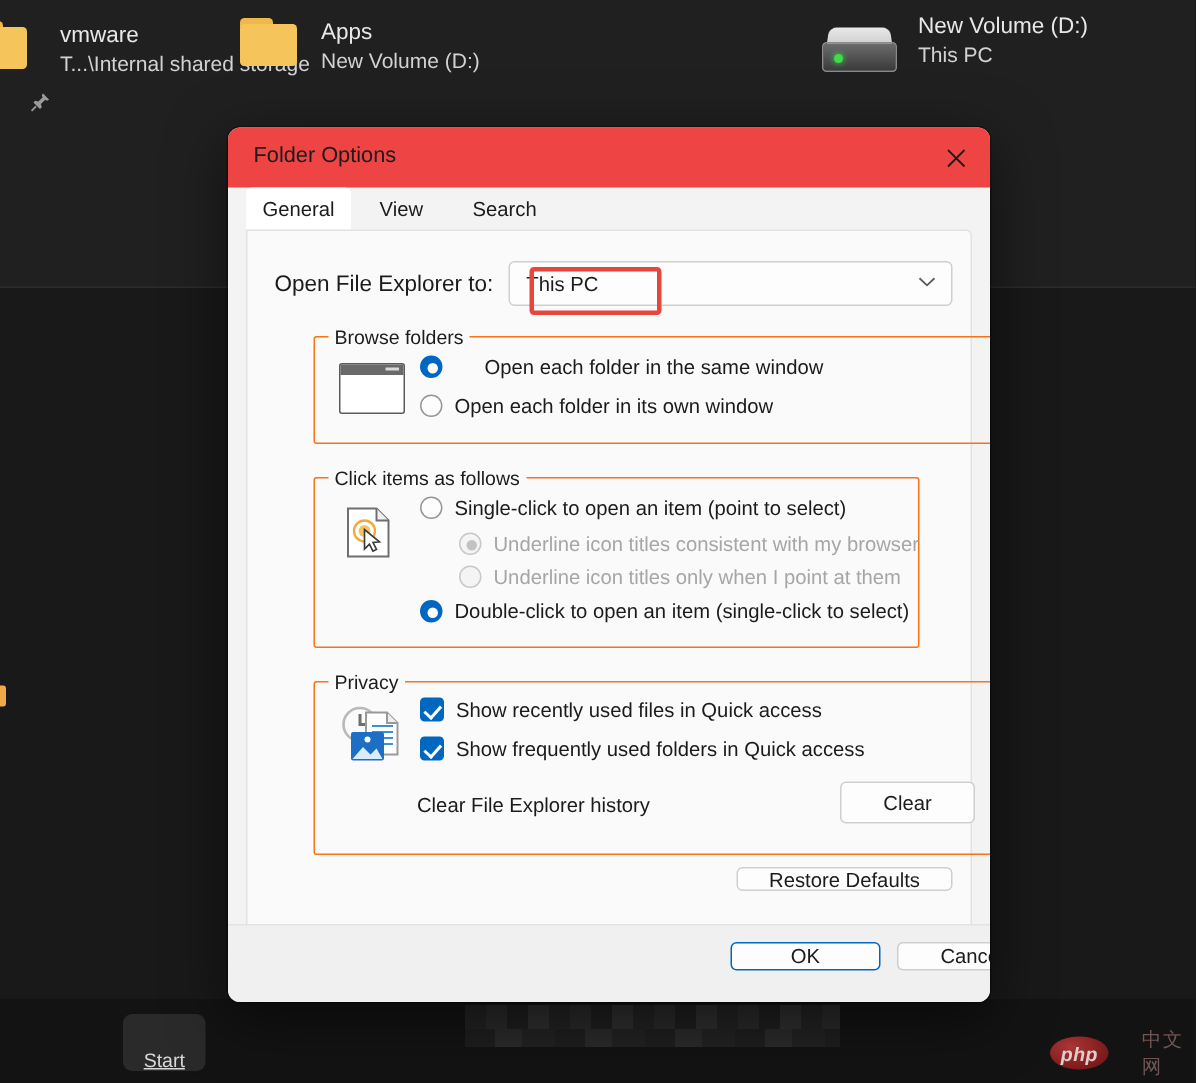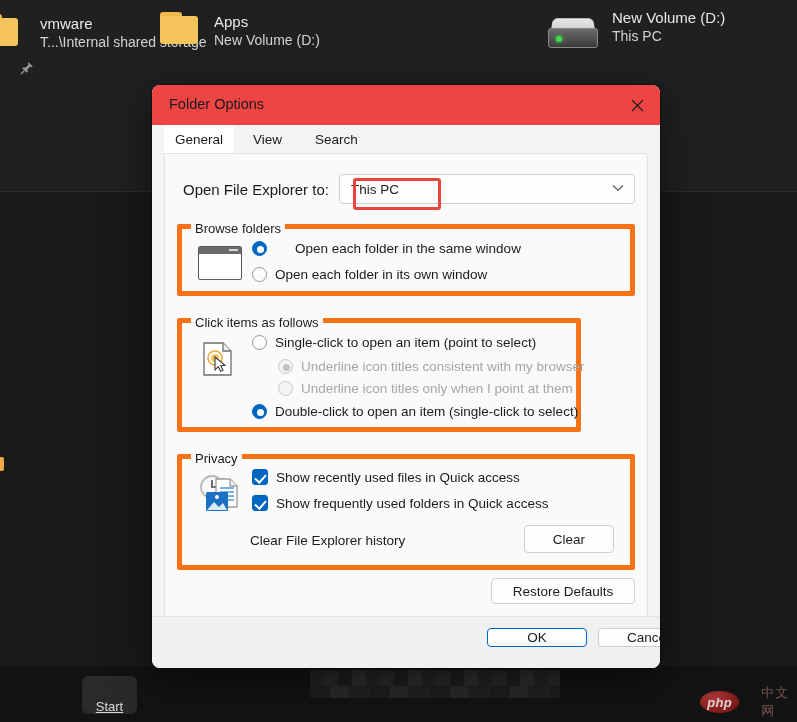--- a/index.html
+++ b/index.html
@@ -90,21 +90,21 @@
   .row-open .lbl { font-size:15px; color:#1b1b1b; margin-right:10px; }
   .combo { position:relative; width:296px; height:30px; background:#fdfdfd;
      border:1px solid #cfcfcf; border-radius:4px; display:flex; align-items:center; }
   .combo .val { font-size:13.5px; color:#1b1b1b; padding-left:11px; }
   .combo .chev { position:absolute; right:10px; top:9px; }
 
   #red-highlight { position:absolute; left:170px; top:4px; width:88px; height:32px;
      border:3px solid #e8453c; border-radius:3px; pointer-events:none; }
 
   
-  .group { position:absolute; border:5px solid #f97316; border-radius:2px; }
+  .group { position:absolute; border:1px solid #f97316; border-radius:2px;margin-left:32px; }
   .group > .legend { position:absolute; left:9px; top:-8px; background:#fafafa;
      padding:0 4px; font-size:13px; color:#1b1b1b; }
 
   .opt { display:flex; align-items:center; position:absolute; }
   .opt .txt { font-size:13.5px; color:#1b1b1b; margin-left:8px; white-space:nowrap; }
   .opt.disabled .txt { color:#a6a6a6; }
 
   .radio { width:15px; height:15px; border-radius:50%; border:1px solid #969696;
      background:#fdfdfd; flex:0 0 auto; position:relative; }
   .radio.checked { border-color:#0066cc; background:#0067c0; }
@@ -129,21 +129,21 @@
 
   
   .doc-ico { position:absolute; width:32px; height:36px; }
   
   .priv-ico { position:absolute; width:44px; height:40px; }
 
   .btn { background:#fdfdfd; border:1px solid #cfcfcf; border-radius:4px;
      font-size:13.5px; color:#1b1b1b; display:flex; align-items:center; justify-content:center;
      font-family:"Liberation Sans", sans-serif; }
 
-  #btn-restore { position:absolute; right:12px; top:424px; width:144px; height:26px; }
+  #btn-restore { position:absolute; right:12px; top:424px; width:144px; height:16px; }
 
   #footer { position:absolute; left:0; bottom:0; width:508px; height:52px;
      background:#f0f0f0; border-top:1px solid #e3e3e3; }
   #footer .btn { position:absolute; top:11px; height:19px; width:100px;text-align:right; }
   #btn-ok { left:335px; background:#fdfdfd; border:1.5px solid #0067c0; }
   #btn-cancel { left:446px; }
 </style>
 </head>
 <body>
 

